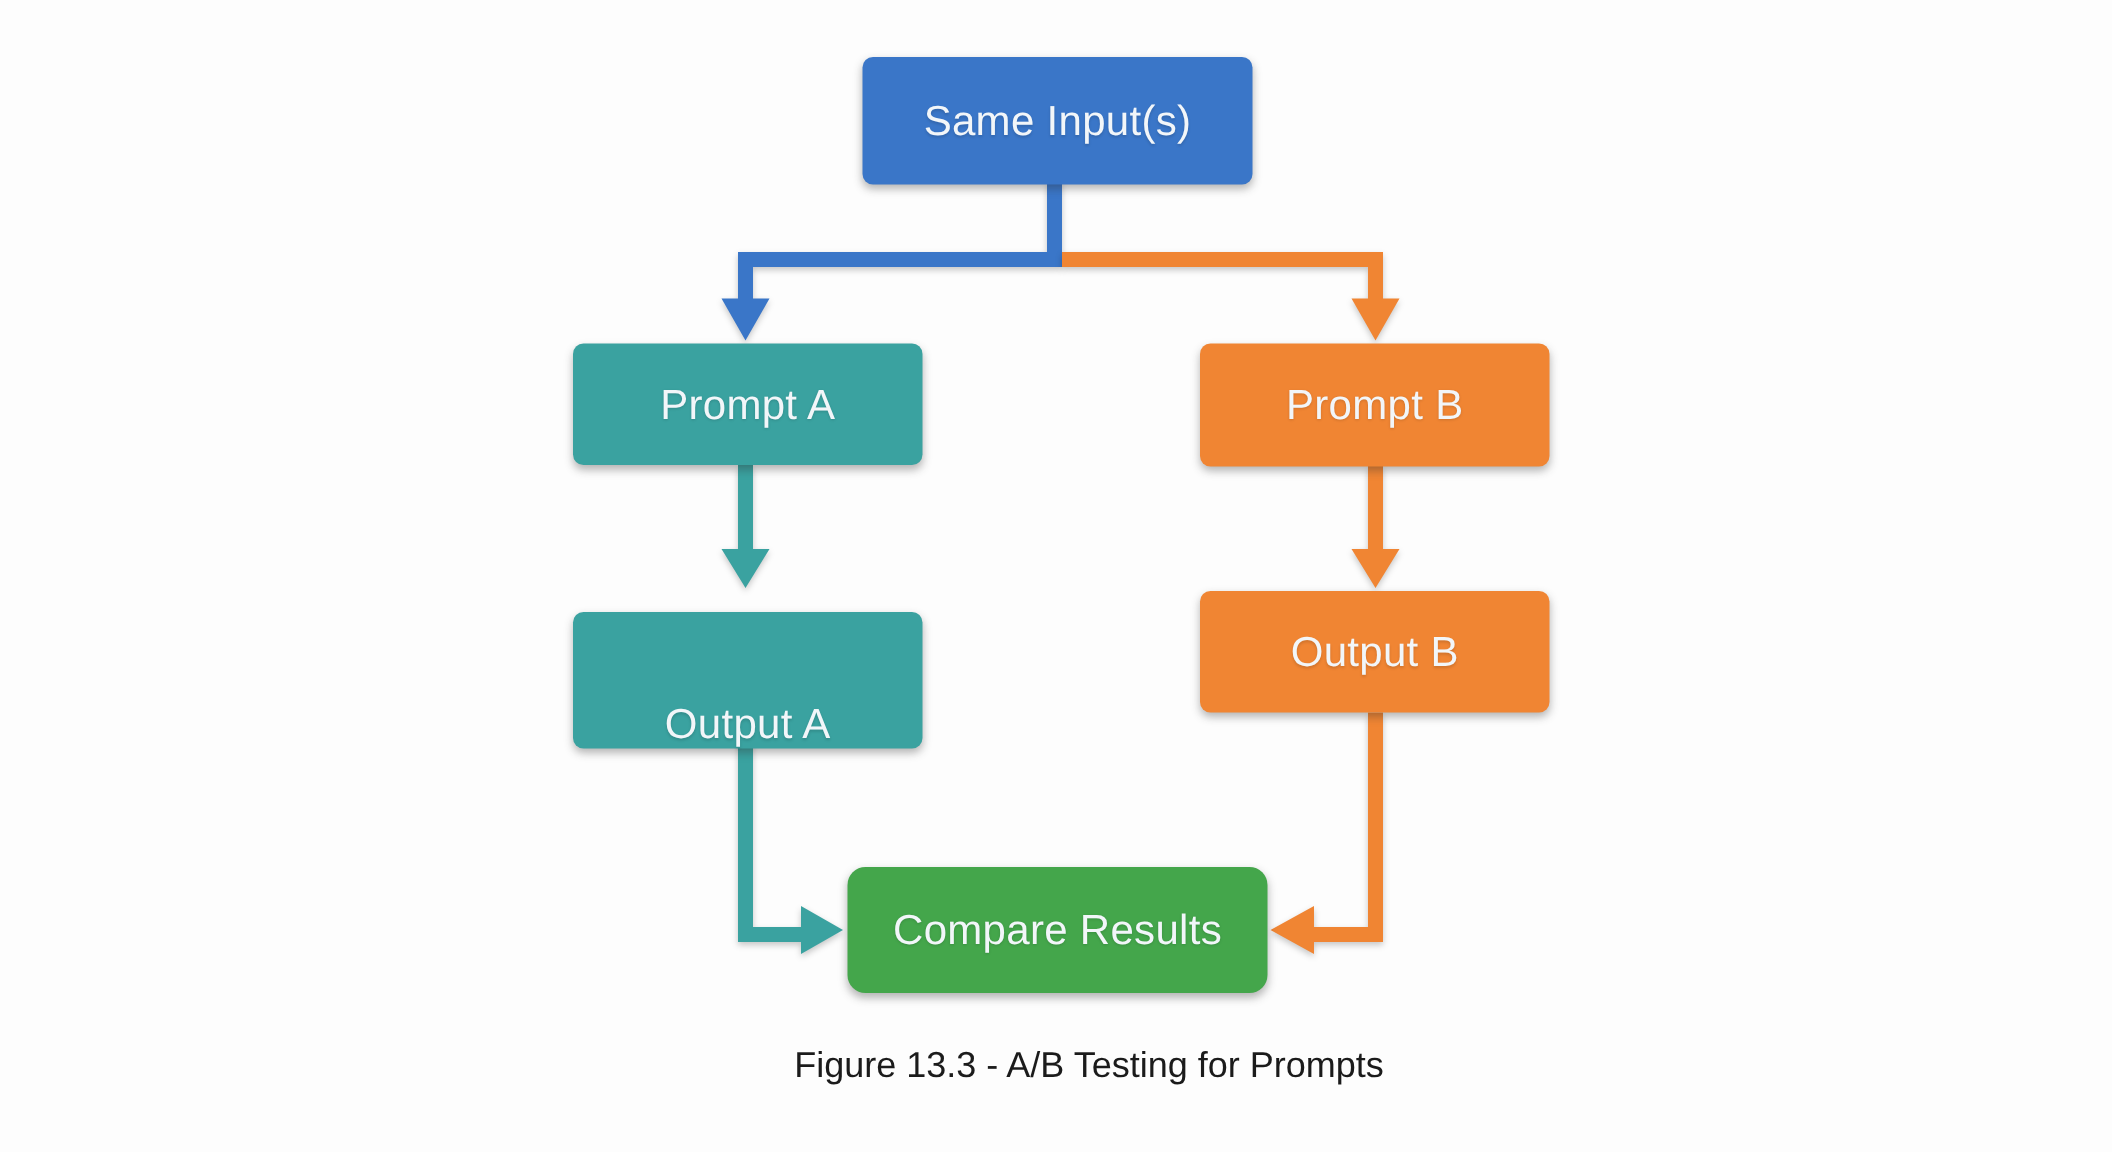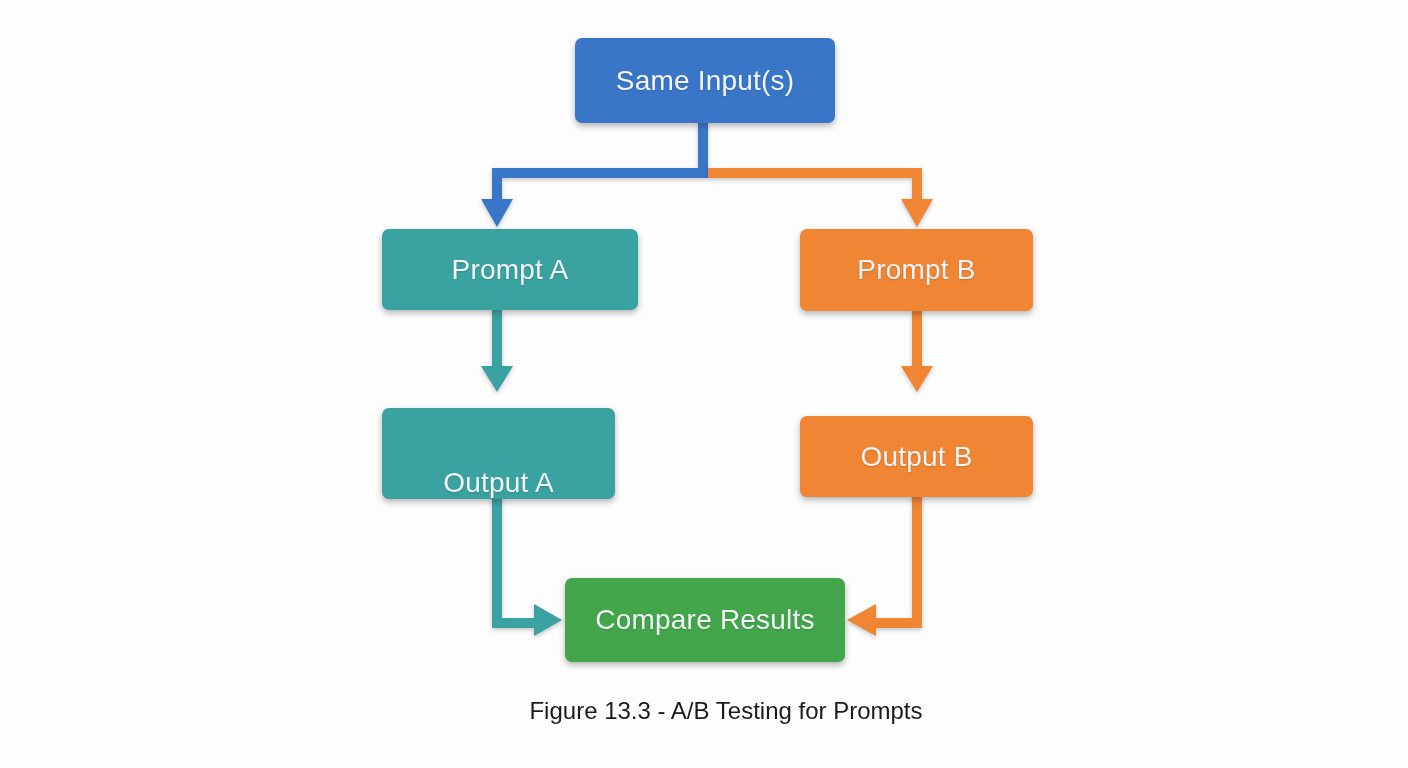--- a/index.html
+++ b/index.html
@@ -35,25 +35,25 @@
     align-items: center;
     justify-content: center;
     border-radius: 7px;
     color: var(--node_text, #f2f6f9);
     font-size: 28px;
     letter-spacing: 0.2px;
     box-shadow: 0 3px 6px rgba(45,45,45,0.35);
     text-shadow: 0 1px 2px rgba(0,0,0,0.15);
   }
   .node-same-input { left: 575px; top:  38px; width: 260px; height: 85px; background: var(--blue,   #3a76c8); }
-  .node-prompt-a   { left: 382px; top: 229px; width: 256px; height: 81px; background: var(--teal,   #3aa2a0); }
+  .node-prompt-a   { left: 382px; top: 229px; width: 233px; height: 81px; background: var(--teal,   #3aa2a0); }
   .node-prompt-b   { left: 800px; top: 229px; width: 233px; height: 82px; background: var(--orange, #f08533); }
   .node-output-a   { left: 382px; top: 408px; width: 233px; height: 91px; background: var(--teal,   #3aa2a0); align-items: flex-end; }
-  .node-output-b   { left: 800px; top: 416px; width: 233px; height: 81px; background: var(--orange, #f08533); }
-  .node-compare    { left: 565px; top: 578px; width: 280px; height: 84px; background: var(--green,  #44a64b); }
+  .node-output-b   { left: 800px; top: 394px; width: 233px; height: 81px; background: var(--orange, #f08533); }
+  .node-compare    { left: 565px; top: 578px; width: 280px; height: 84px; background: var(--green,  #44a64b); border-radius: 12px; }
   .caption {
     position: absolute;
     left: 0;
     top: 697px;
     width: 100%;
     text-align: center;
     font-size: 24px;
     color: var(--caption_text, #1b1b1b);
   }
 </style>

